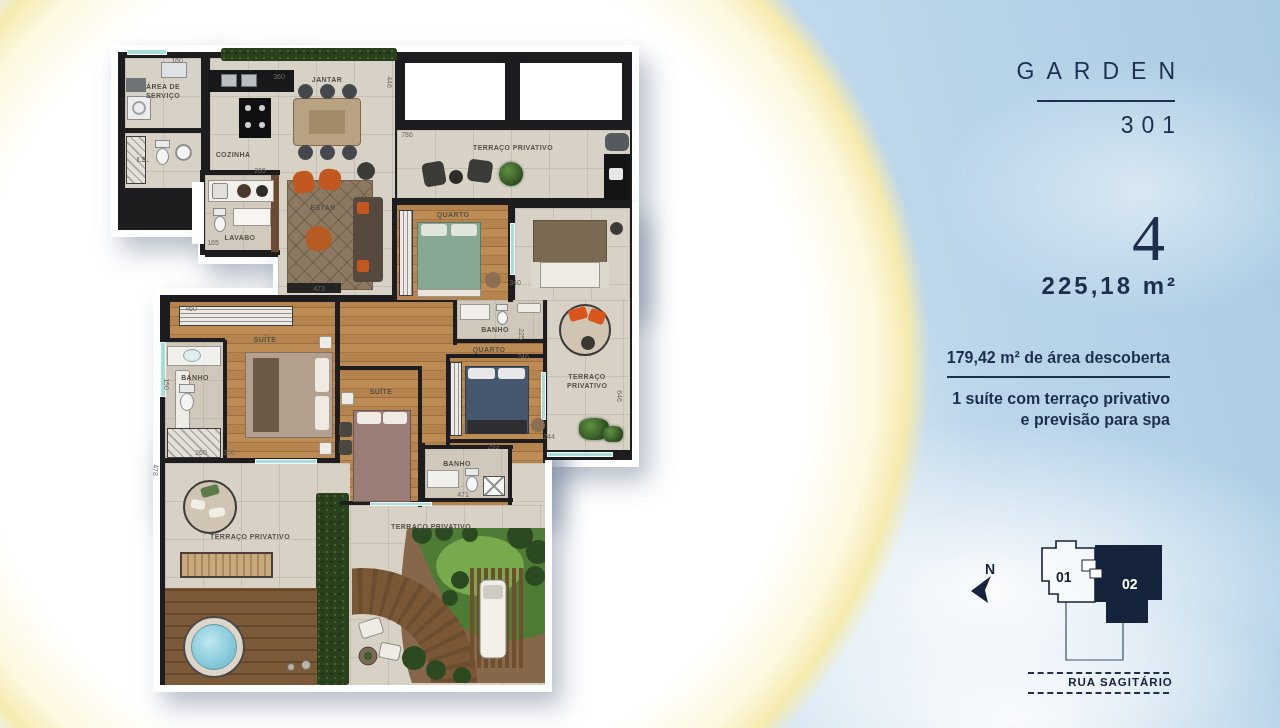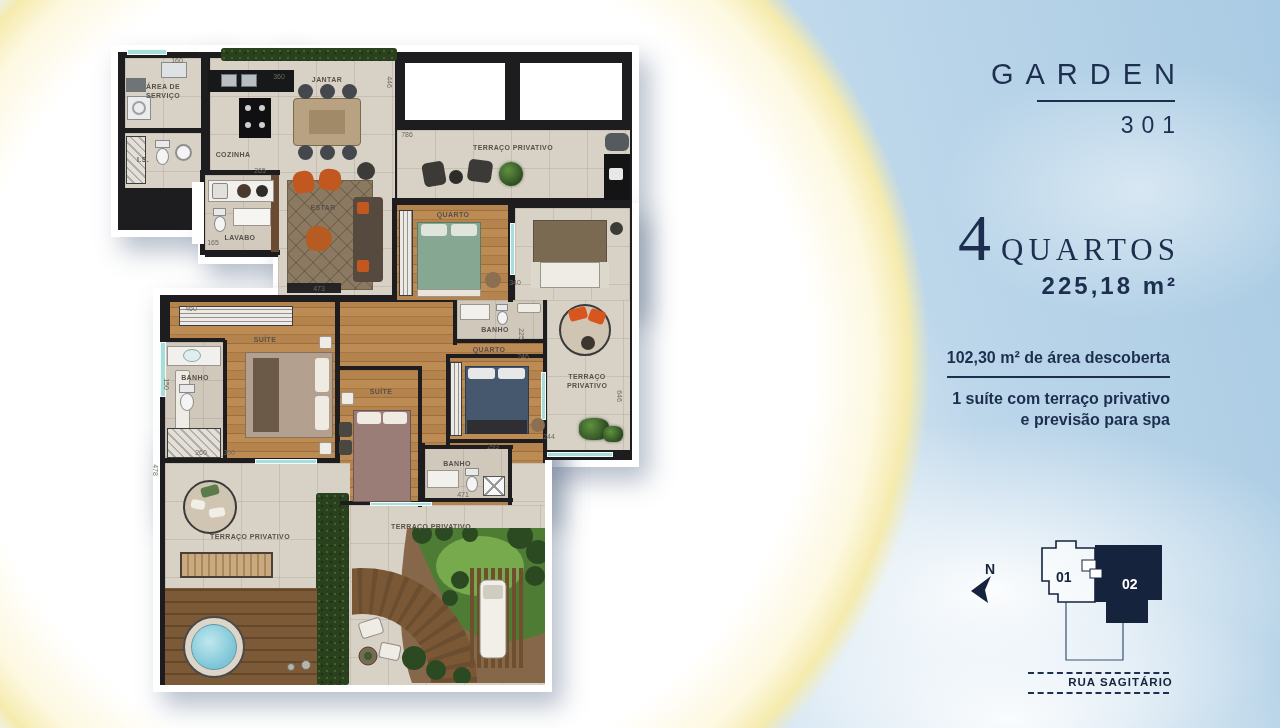--- a/index.html
+++ b/index.html
@@ -324,31 +324,30 @@
       <span class="dim" style="left: 402px; top: 242px;">340</span>
       <span class="dim rot" style="left: 408px; top: 294px;">225</span>
       <span class="dim" style="left: 410px; top: 316px;">246</span>
       <span class="dim" style="left: 380px; top: 406px;">293</span>
       <span class="dim" style="left: 436px; top: 396px;">244</span>
       <span class="dim rot" style="left: 506px; top: 356px;">646</span>
       <span class="dim" style="left: 350px; top: 454px;">471</span>
     </div>
 </div>
 
-<div class="ptxt navy" style="right:105px;top:58px;font-size:29px;letter-spacing:12px;margin-right:-12px;font-weight:400;">GARDEN</div>
+<div class="ptxt navy" style="right:105px;top:58px;font-size:23px;letter-spacing:12px;margin-right:-12px;font-weight:400;">GARDEN</div>
 <div class="pline" style="right:105px;top:100px;width:138px;"></div>
 <div class="ptxt navy" style="right:105px;top:112px;font-size:23px;letter-spacing:8px;margin-right:-8px;">301</div>
 
 <div style="position:absolute;right:105px;top:205px;display:flex;align-items:baseline;justify-content:flex-end;font-family:'Liberation Serif',serif;color:#1d2e4f;">
   <span style="font-size:66px;line-height:1;margin-right:10px;">4</span>
-  <span style="font-size:31px;letter-spacing:5px;margin-right:-5px;">QUARTOS</span>
 </div>
 <div class="ptxt navy" style="right:105px;top:272px;font-size:24px;font-weight:bold;letter-spacing:3px;margin-right:-3px;">225,18 m²</div>
 
-<div class="ptxt navy" style="right:110px;top:349px;font-size:16px;font-weight:bold;">102,30 m² de área descoberta</div>
+<div class="ptxt navy" style="right:110px;top:349px;font-size:16px;font-weight:bold;">179,42 m² de área descoberta</div>
 <div class="pline" style="right:110px;top:376px;width:223px;height:1.5px;"></div>
 <div class="ptxt navy" style="right:110px;top:390px;font-size:16px;font-weight:bold;">1 suíte com terraço privativo</div>
 <div class="ptxt navy" style="right:110px;top:411px;font-size:16px;font-weight:bold;">e previsão para spa</div>
 
 <svg style="position:absolute;left:961px;top:554px;" width="46" height="56" viewBox="0 0 46 56">
   <text x="24" y="20" font-family="Liberation Sans,sans-serif" font-size="14" font-weight="bold" fill="#16233c">N</text>
   <path d="M10,37 L30,22 L24,36 L27,49 Z" fill="#16233c"></path>
 </svg>
 
 <svg style="position:absolute;left:1018px;top:532px;" width="160" height="135" viewBox="0 0 160 135">

